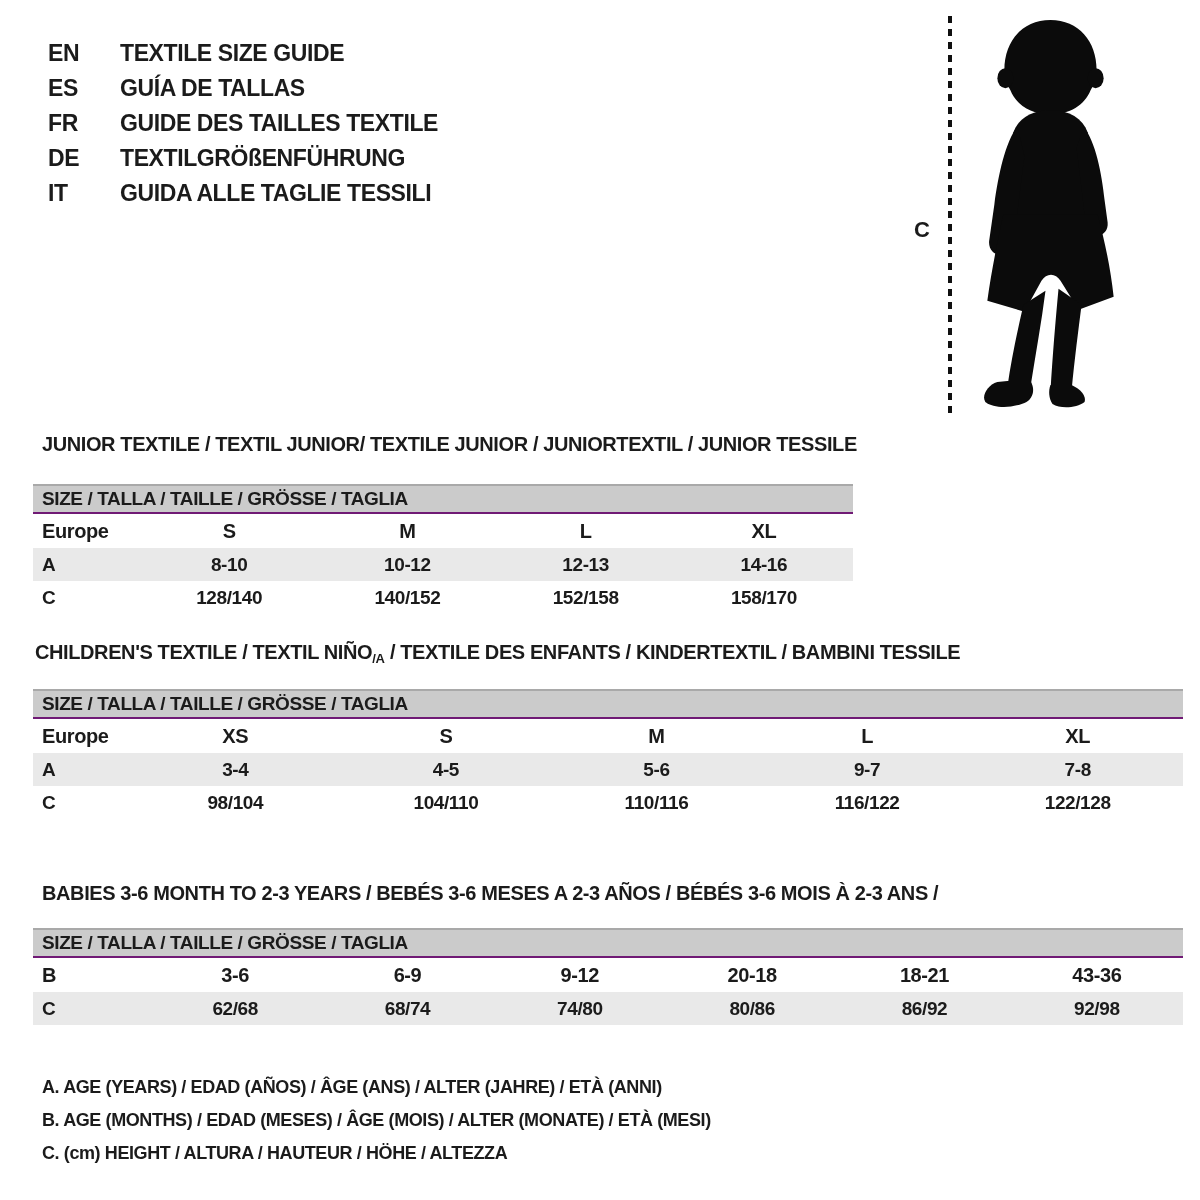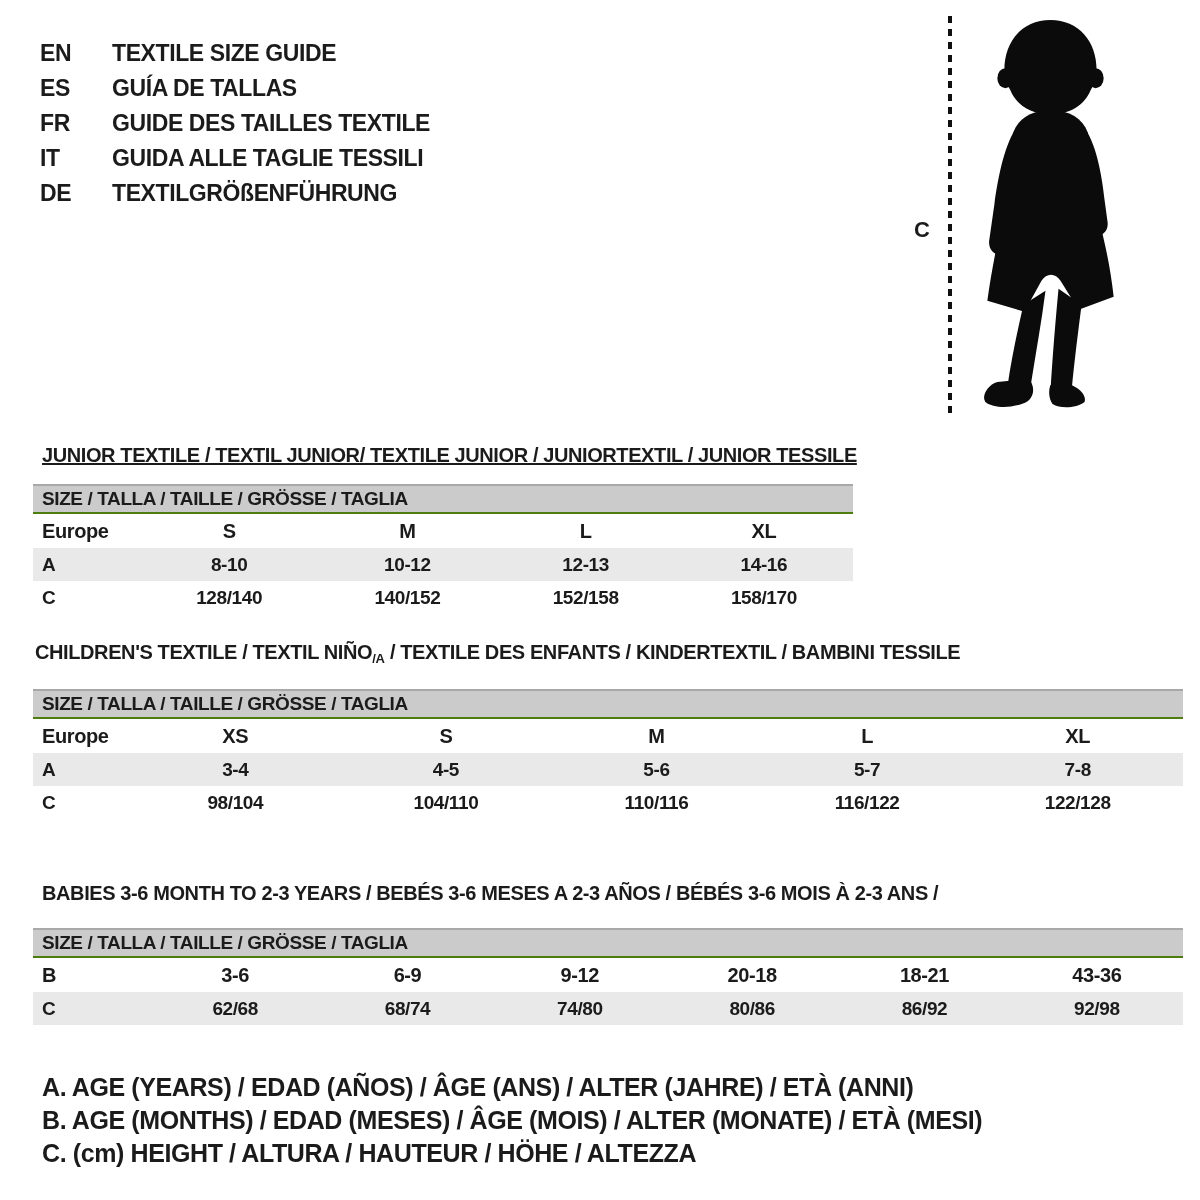--- a/index.html
+++ b/index.html
@@ -4,77 +4,77 @@
 <style>
   html,body{margin:0;padding:0;}
   body{
     width:1200px;height:1200px;position:relative;background:#ffffff;
     font-family:"Liberation Sans","DejaVu Sans",sans-serif;
     font-weight:700;color:#1b1b1b;letter-spacing:-0.4px;overflow:hidden;
   }
   .abs{position:absolute;}
 
   
-  #lang-block{left:40px;top:36px;}
+  #lang-block{left:48px;top:36px;}
   .lang-row{display:flex;height:35px;align-items:center;font-size:23px;}
   .lang-code{width:72px;}
 
   
   #measure-line{left:948px;top:16px;width:4px;height:400px;
     background:repeating-linear-gradient(to bottom,#101010 0 7px,transparent 7px 13px);}
   #figure-c-label{left:914px;top:217px;font-size:22px;}
   #toddler{left:962px;top:14px;width:178px;height:406px;}
 
   
   .section-title{font-size:20px;white-space:nowrap;}
-  #junior-title{left:42px;top:444px;text-decoration:underline;}
+  #junior-title{left:42px;top:433px;}
   #children-title{left:35px;top:641px;}
   #babies-title{left:42px;top:878px;line-height:31px;}
   .title-sub{font-size:13px;position:relative;top:4px;letter-spacing:-0.2px;}
 
   
   .size-table{position:absolute;}
   #junior-table{left:33px;top:484px;width:820px;--labw:107px;}
   #children-table{left:33px;top:689px;width:1150px;--labw:97px;}
   #babies-table{left:33px;top:928px;width:1150px;--labw:116px;}
-  .thead{height:30px;background:#cbcbcb;border-top:2px solid #a9a9a9;border-bottom:2px solid #4d7c0f;
+  .thead{height:30px;background:#cbcbcb;border-top:2px solid #a9a9a9;border-bottom:2px solid #701a75;
     box-sizing:border-box;display:flex;align-items:center;padding-left:9px;font-size:19px;}
   .trow{display:flex;align-items:center;height:33px;font-size:19px;}
   .trow.first{height:34px;font-size:20px;}
   .trow .lab{flex:0 0 var(--labw);padding-left:9px;box-sizing:border-box;}
   .trow .cell{flex:1;text-align:center;}
   .shade{background:#e9e9e9;}
 
   
-  #legend{left:42px;top:1071px;font-size:25px;}
+  #legend{left:42px;top:1071px;font-size:18px;}
   .legend-line{line-height:33px;white-space:nowrap;}
 </style>
 </head>
 <body>
 
 <div class="abs" id="lang-block">
   <div class="lang-row">
     <span class="lang-code">EN</span>
     <span>TEXTILE SIZE GUIDE</span>
   </div>
   <div class="lang-row">
     <span class="lang-code">ES</span>
     <span>GUÍA DE TALLAS</span>
   </div>
   <div class="lang-row">
     <span class="lang-code">FR</span>
     <span>GUIDE DES TAILLES TEXTILE</span>
   </div>
   <div class="lang-row">
+    <span class="lang-code">DE</span>
+    <span>TEXTILGRÖßENFÜHRUNG</span>
+  </div>
+  <div class="lang-row">
     <span class="lang-code">IT</span>
     <span>GUIDA ALLE TAGLIE TESSILI</span>
-  </div>
-  <div class="lang-row">
-    <span class="lang-code">DE</span>
-    <span>TEXTILGRÖßENFÜHRUNG</span>
   </div>
 </div>
 
 <span class="abs" id="figure-c-label">C</span>
 <div class="abs" id="measure-line"></div>
 <svg class="abs" id="toddler" viewBox="0 0 175 405" xmlns="http://www.w3.org/2000/svg">
   <g fill="#0b0b0b">
     <path d="M87 6 C115 6 133 27 133 56 C133 63 131 70 127 76 C121 91 106 100 87 100 C68 100 53 91 47 76 C43 70 41 63 41 56 C41 27 59 6 87 6 Z"></path>
     <ellipse cx="42" cy="64" rx="8" ry="10"></ellipse>
     <ellipse cx="132" cy="64" rx="8" ry="10"></ellipse>
@@ -126,21 +126,21 @@
     <div class="cell">S</div>
     <div class="cell">M</div>
     <div class="cell">L</div>
     <div class="cell">XL</div>
   </div>
   <div class="trow shade">
     <div class="lab">A</div>
     <div class="cell">3-4</div>
     <div class="cell">4-5</div>
     <div class="cell">5-6</div>
-    <div class="cell">5-7</div>
+    <div class="cell">9-7</div>
     <div class="cell">7-8</div>
   </div>
   <div class="trow">
     <div class="lab">C</div>
     <div class="cell">98/104</div>
     <div class="cell">104/110</div>
     <div class="cell">110/116</div>
     <div class="cell">116/122</div>
     <div class="cell">122/128</div>
   </div>

